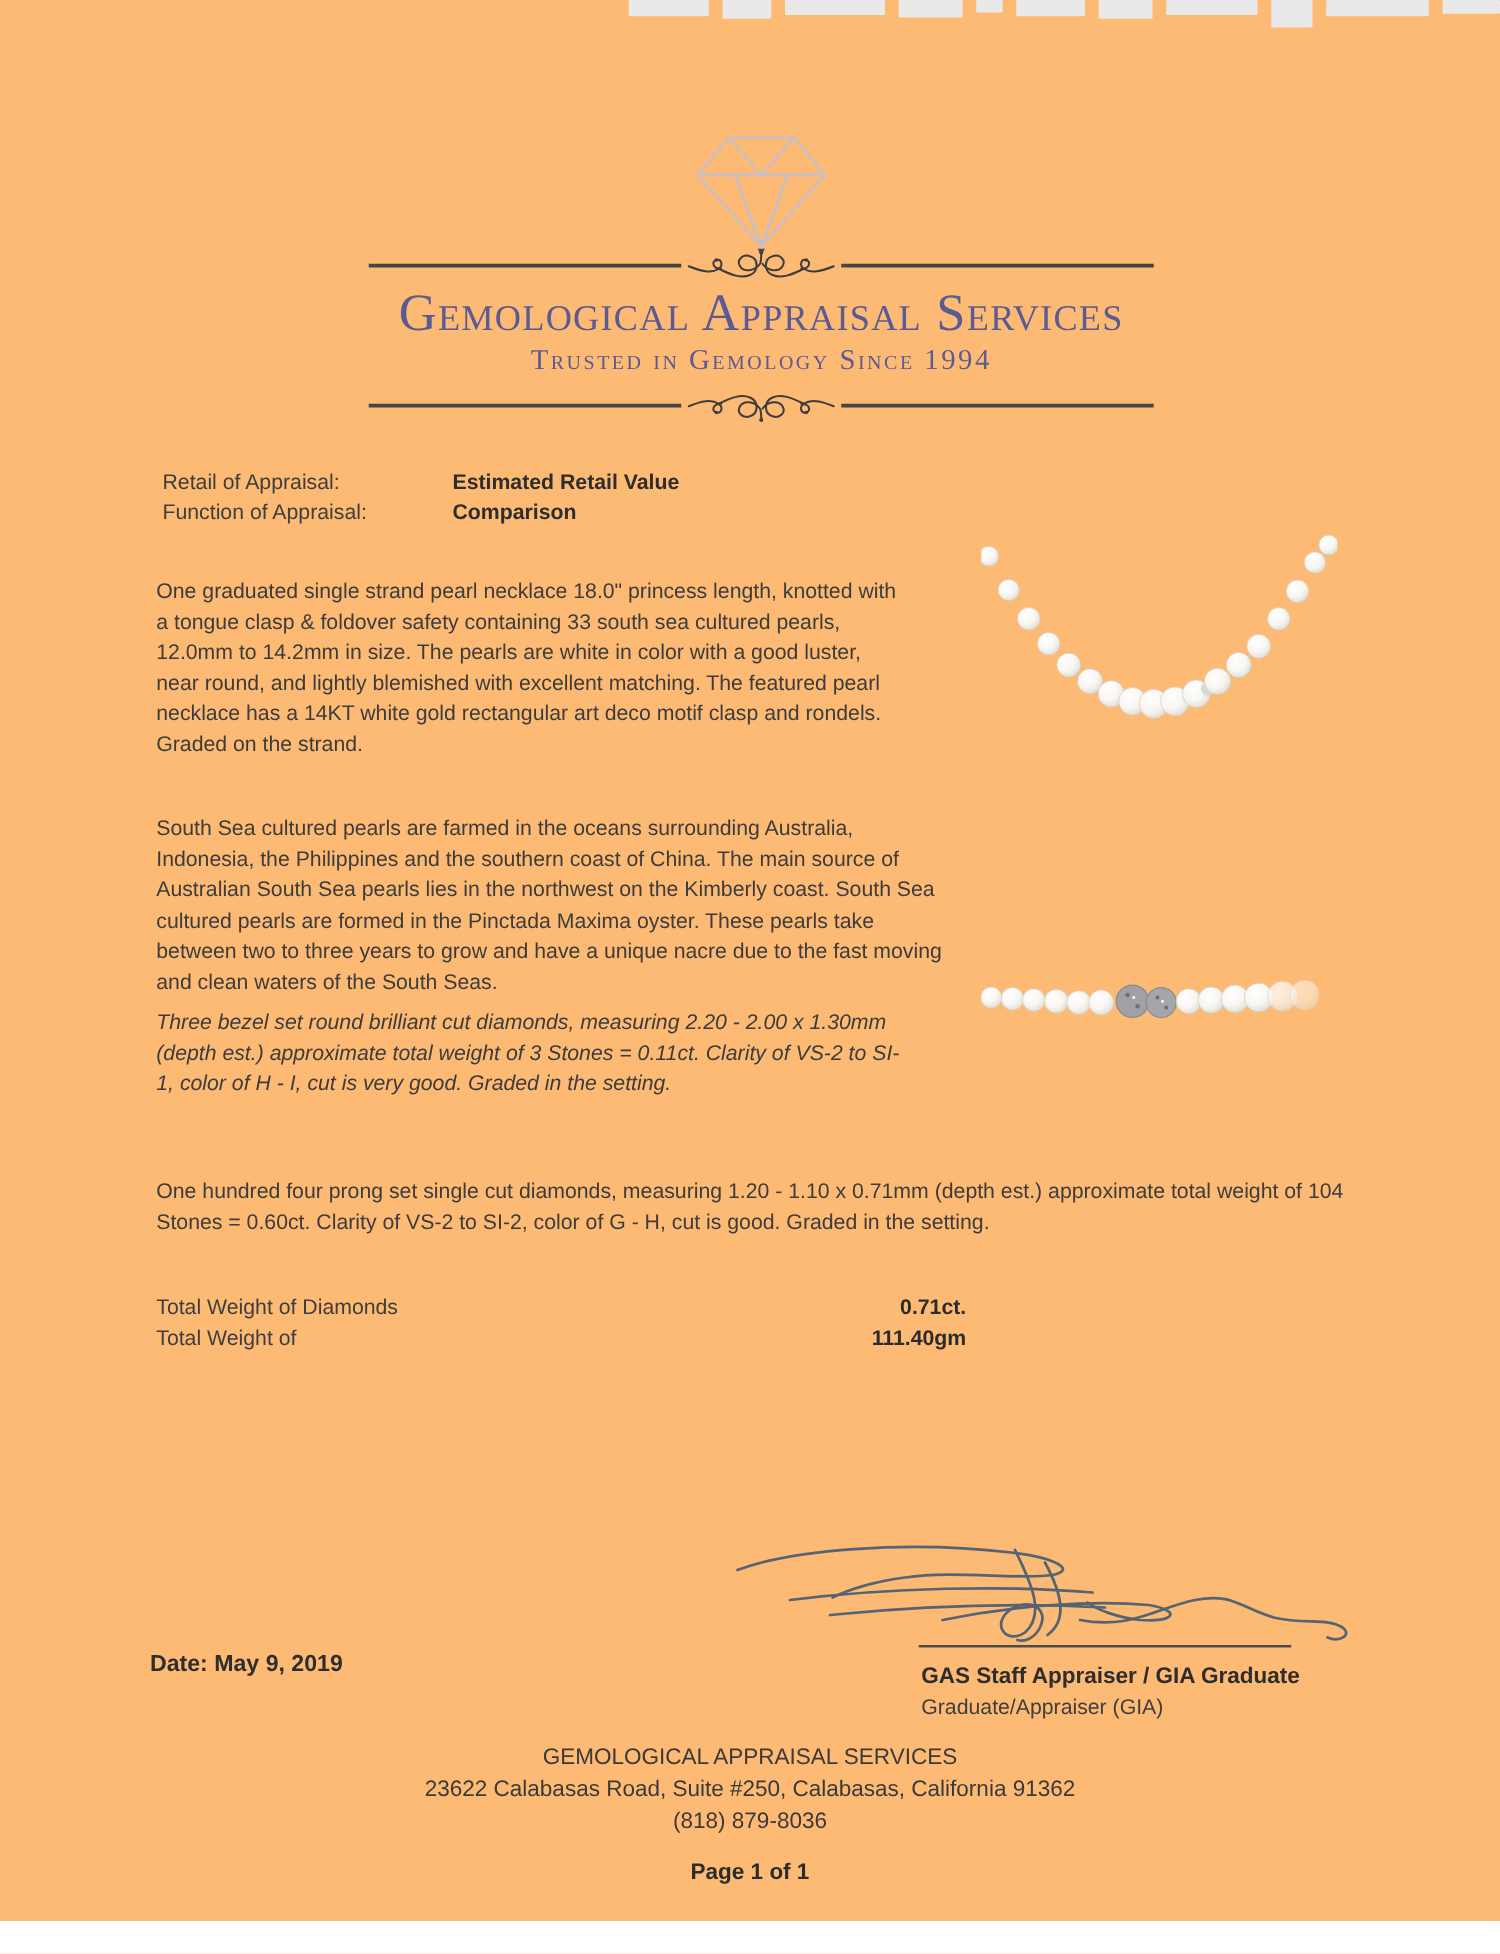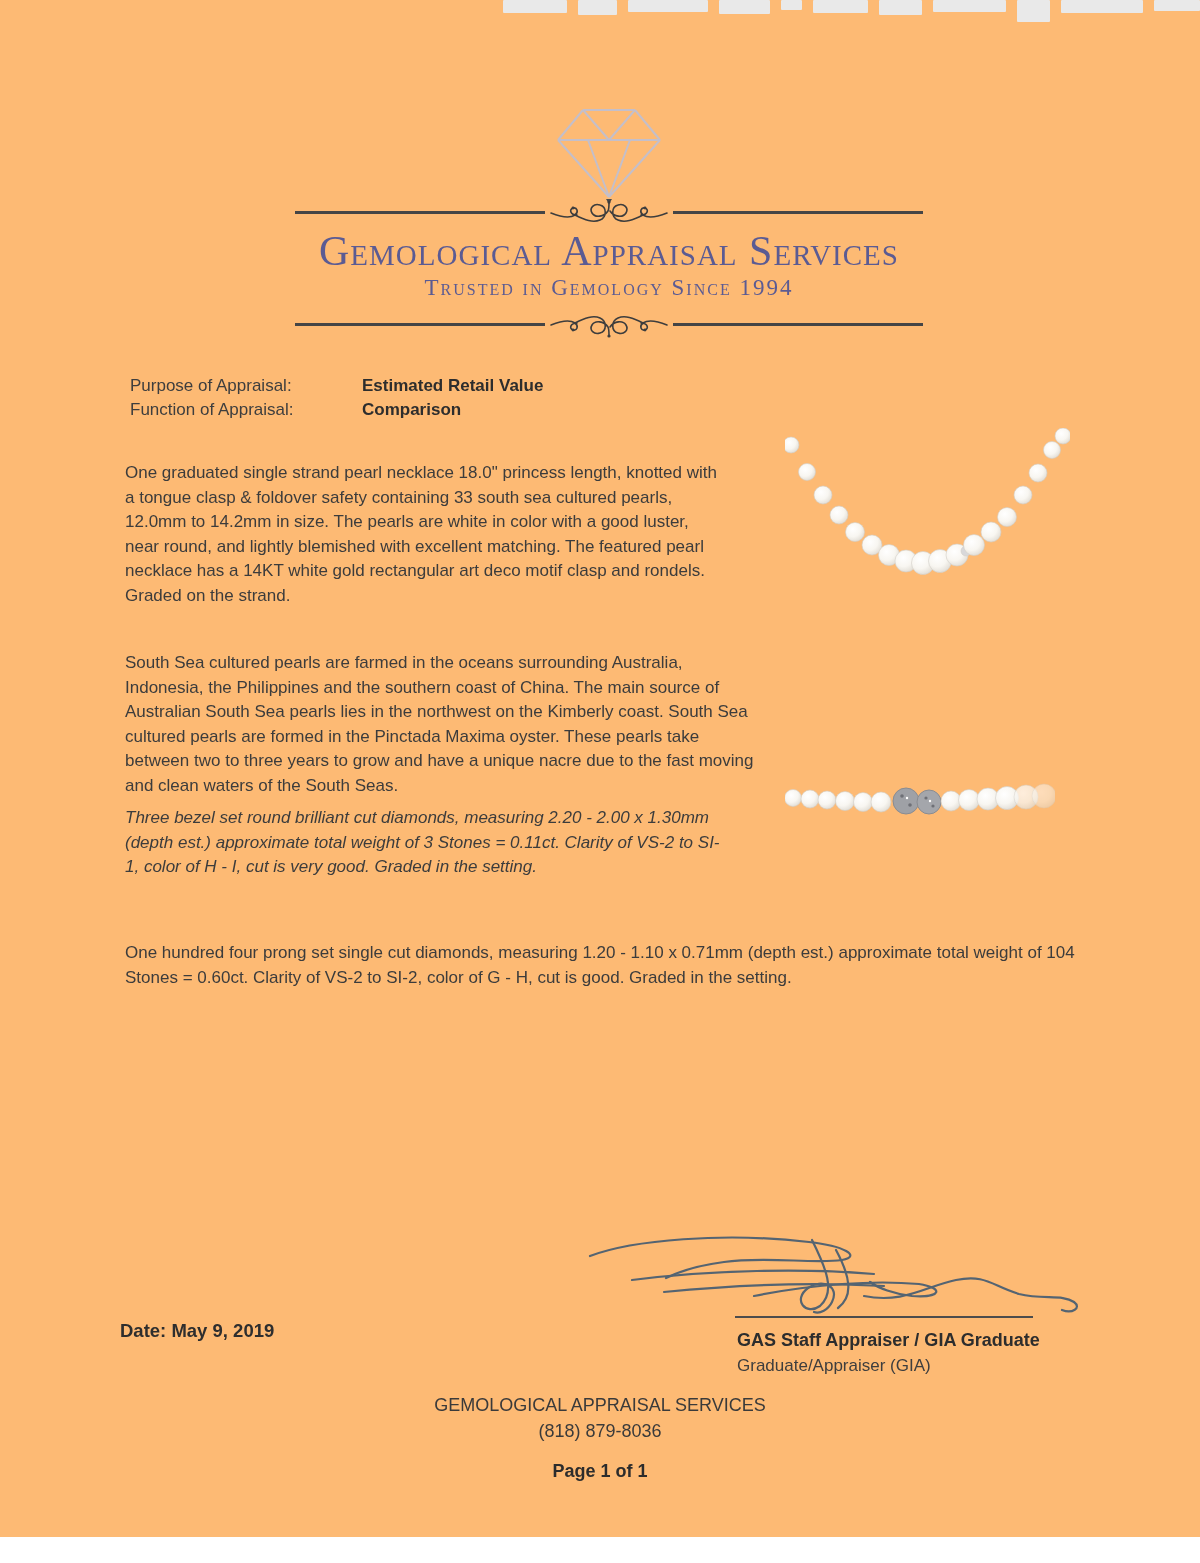--- a/index.html
+++ b/index.html
@@ -146,21 +146,21 @@
         </g>
         <circle cx="24" cy="10" r="1.4" fill="#3d3d3d"></circle>
         <circle cx="96" cy="10" r="1.4" fill="#3d3d3d"></circle>
         <circle cx="60" cy="4" r="1.6" fill="#3d3d3d"></circle>
       </svg>
     </div>
   </div>
 
   <div class="meta-block">
     <div class="meta-row">
-      <span class="lbl">Purpose of Appraisal:</span>
+      <span class="lbl">Retail of Appraisal:</span>
       <span class="val">Estimated Retail Value</span>
     </div>
     <div class="meta-row">
       <span class="lbl">Function of Appraisal:</span>
       <span class="val">Comparison</span>
     </div>
   </div>
 
   <p class="para p1">One graduated single strand pearl necklace 18.0" princess length, knotted with a tongue clasp &amp; foldover safety containing 33 south sea cultured pearls, 12.0mm to 14.2mm in size. The pearls are white in color with a good luster, near round, and lightly blemished with excellent matching. The featured pearl necklace has a 14KT white gold rectangular art deco motif clasp and rondels. Graded on the strand.</p>
   <p class="para p2">South Sea cultured pearls are farmed in the oceans surrounding Australia, Indonesia, the Philippines and the southern coast of China. The main source of Australian South Sea pearls lies in the northwest on the Kimberly coast. South Sea cultured pearls are formed in the Pinctada Maxima oyster. These pearls take between two to three years to grow and have a unique nacre due to the fast moving and clean waters of the South Seas.</p>
@@ -221,38 +221,49 @@
     <g stroke="#d2cfc8" stroke-width="0.6" fill="url(#pg)">
       <circle cx="166" cy="33" r="10"></circle>
       <circle cx="184" cy="32" r="10.5"></circle>
       <circle cx="203" cy="31" r="11"></circle>
       <circle cx="222" cy="30" r="11.5"></circle>
       <circle cx="241" cy="29" r="12" opacity="0.75"></circle>
       <circle cx="259" cy="28" r="12" opacity="0.5"></circle>
     </g>
   </svg>
 
+  <div class="totals">
+    <div class="t-row">
+      <span class="t-lbl">Total Weight of Diamonds</span>
+      <span class="t-val">0.71ct.</span>
+    </div>
+    <div class="t-row">
+      <span class="t-lbl">Total Weight of</span>
+      <span class="t-val">111.40gm</span>
+    </div>
+  </div>
 
   <svg class="sig-svg" width="525" height="92" viewBox="0 0 525 92">
     <g stroke="#546472" stroke-width="2.2" fill="none" stroke-linecap="round">
       <path d="M18,24 C60,8 152,0 237,10 C272,14 290,24 270,28 C242,32 192,24 152,30 C122,34 102,42 94,46"></path>
       <path d="M60,48 C140,38 232,36 302,42"></path>
       <path d="M240,8 C254,36 264,60 248,74 C234,84 220,68 236,56 C250,46 268,54 260,70 C256,78 248,82 242,80"></path>
       <path d="M264,18 C278,44 282,64 266,76"></path>
       <path d="M182,64 C242,52 302,48 347,52 C372,56 370,66 340,64 C322,62 306,56 298,50"></path>
       <path d="M292,64 C332,72 354,54 384,48 C414,42 420,54 447,62 C472,68 490,62 502,70 C510,76 500,82 490,78"></path>
       <path d="M92,60 C172,52 242,50 312,54"></path>
     </g>
   </svg>
   <div class="sig-line"></div>
 
   <div class="date-label">Date: May 9, 2019</div>
   <div class="signer-title">GAS Staff Appraiser / GIA Graduate</div>
   <div class="signer-sub">Graduate/Appraiser (GIA)</div>
 
   <div class="footer">
     <div>GEMOLOGICAL APPRAISAL SERVICES</div>
+    <div>23622 Calabasas Road, Suite #250, Calabasas, California 91362</div>
     <div>(818) 879-8036</div>
     <div class="pg">Page 1 of 1</div>
   </div>
 
   <div class="scan-smudge"></div>
 </div>
 
 </body></html>

